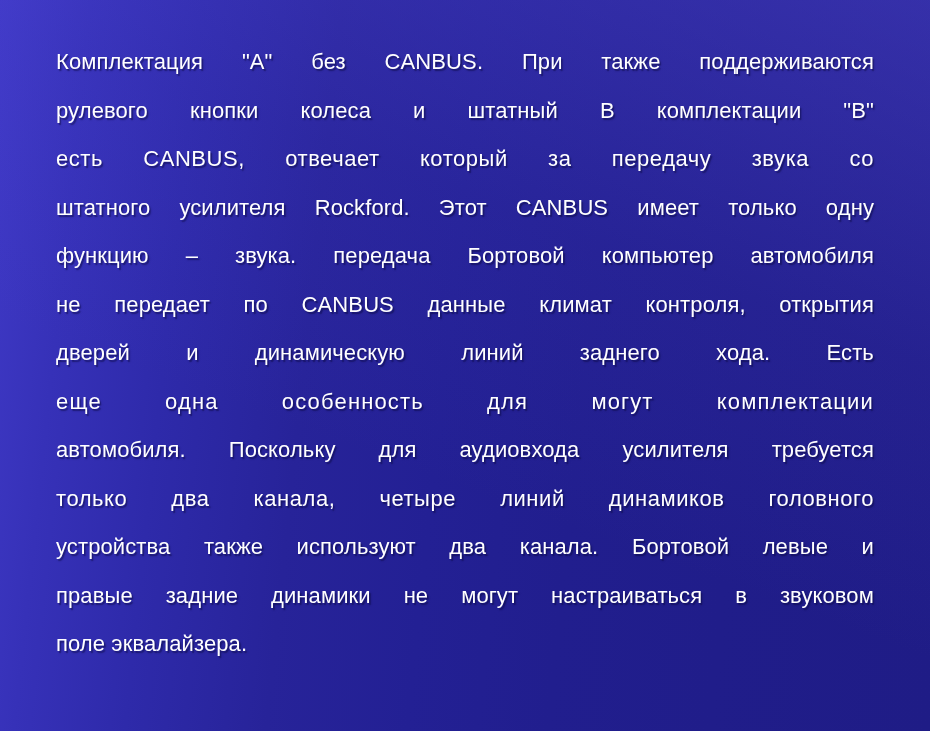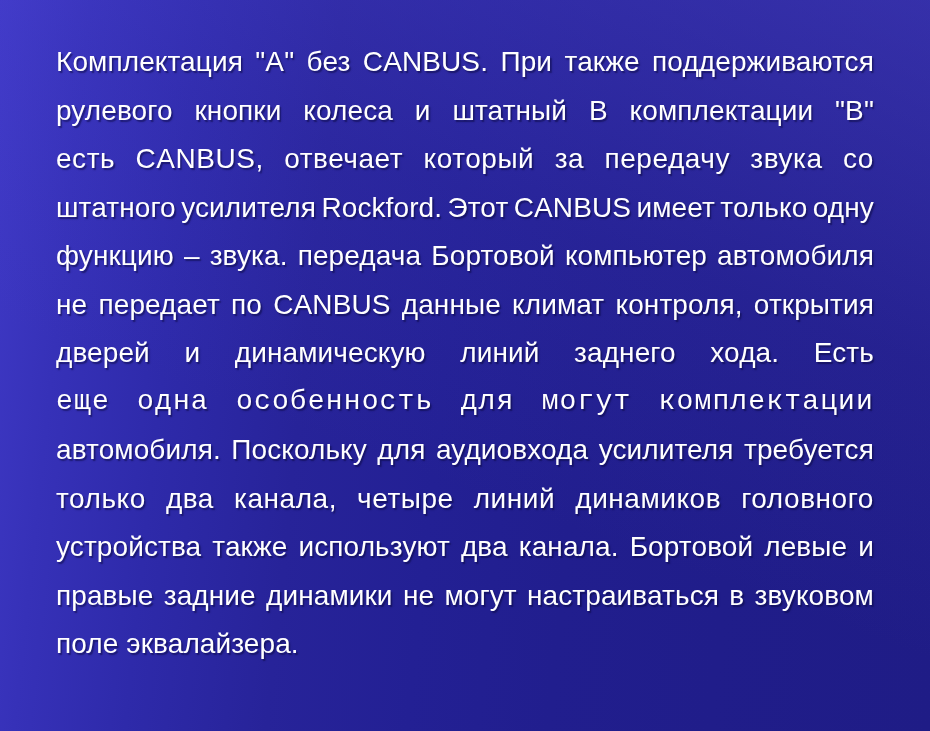--- a/index.html
+++ b/index.html
@@ -35,41 +35,41 @@
     position: absolute;
     left: 56px;
     top: 38px;
     width: 818px;
   }
 
   .para-line {
     display: block;
     color: #ffffff;
     font-family: "Liberation Sans", "DejaVu Sans", sans-serif;
-    font-size: 28px;
+    font-size: 22px;
     line-height: 48.5px;
     font-weight: 400;
     letter-spacing: 0.1px;
     white-space: nowrap;
     text-shadow: 1.6px 1.8px 1.4px rgba(10, 8, 60, 0.55);
     -webkit-font-smoothing: antialiased;
   }
 
   
   .para-line.justify {
     display: flex;
     justify-content: space-between;
     white-space: pre;
   }
   .para-line.justify > span.w {
     white-space: pre;
   }
 
   
-  .para-line.track-lg > span.w { letter-spacing: 1.15px; font-family: Liberation Mono, monospace; }
+  .para-line.track-lg > span.w { letter-spacing: 1.15px; }
   .para-line.track-md > span.w { letter-spacing: 0.55px; }
 
   
   .para-line.last {
     display: block;
   }
 </style>
 </head>
 <body>
 

